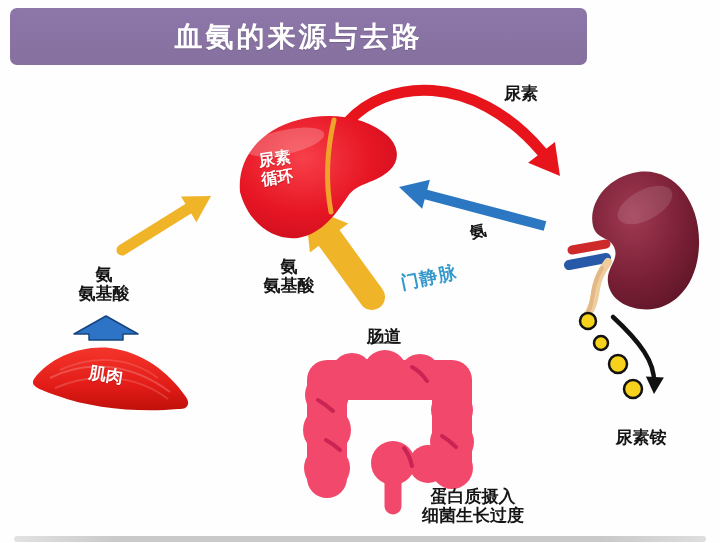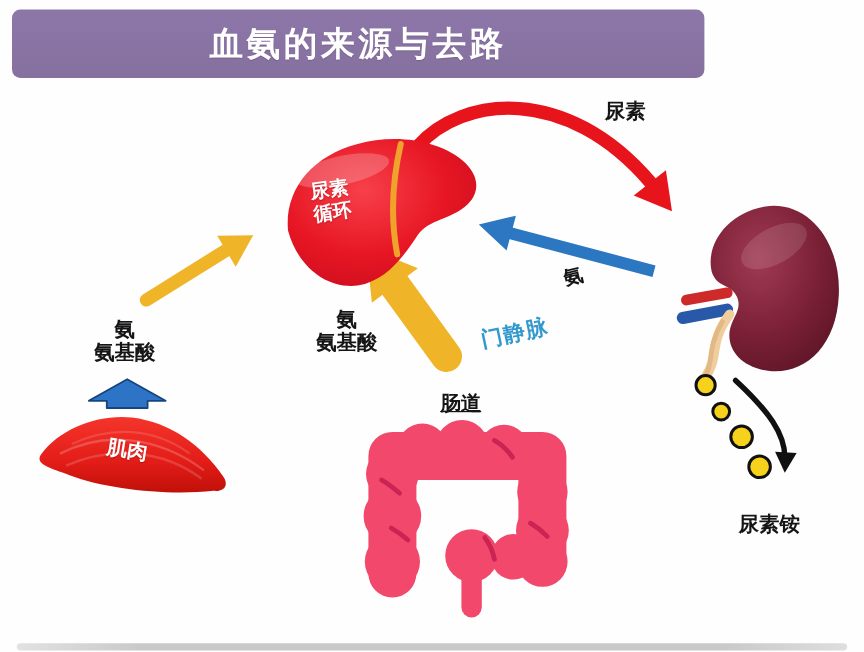--- a/index.html
+++ b/index.html
@@ -176,17 +176,21 @@
   <div class="lbl" style="left:289px;top:276px;">
     <div>氨</div>
     <div>氨基酸</div>
   </div>
 
   <div class="lbl white" style="left:106px;top:375px;transform:translate(-50%,-50%) rotate(9deg);">肌肉</div>
 
 
   <div class="lbl" style="left:384px;top:336px;text-decoration:underline;">肠道</div>
 
+  <div class="lbl" style="left:473px;top:506px;">
+    <div>蛋白质摄入</div>
+    <div>细菌生长过度</div>
+  </div>
 
   <div class="lbl" style="left:641px;top:417px;margin-top:20px;">尿素铵</div>
 
   <div class="bottom-shadow"></div>
 </div>
 
 </body></html>

